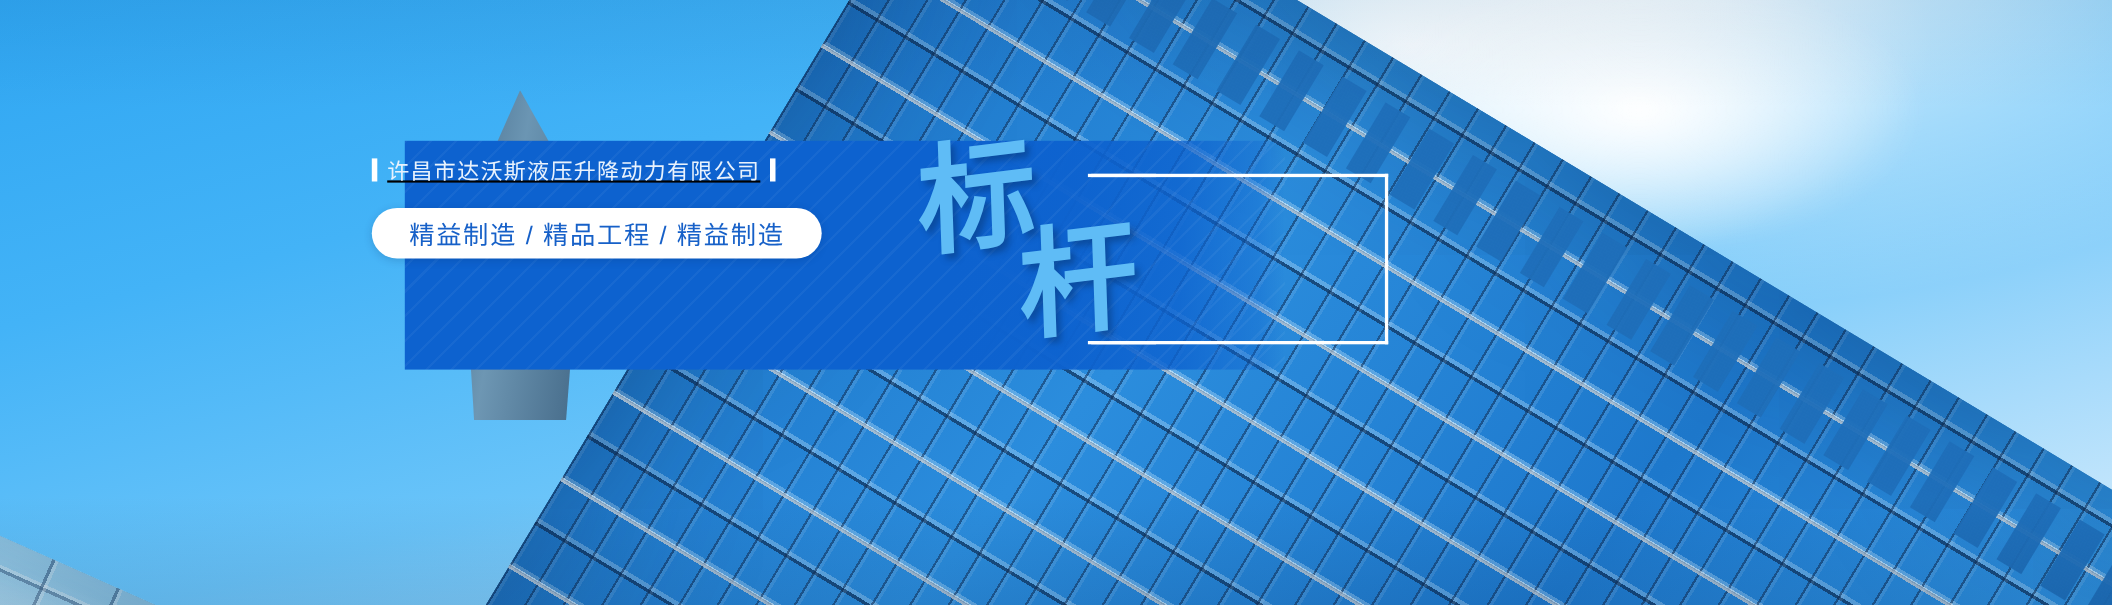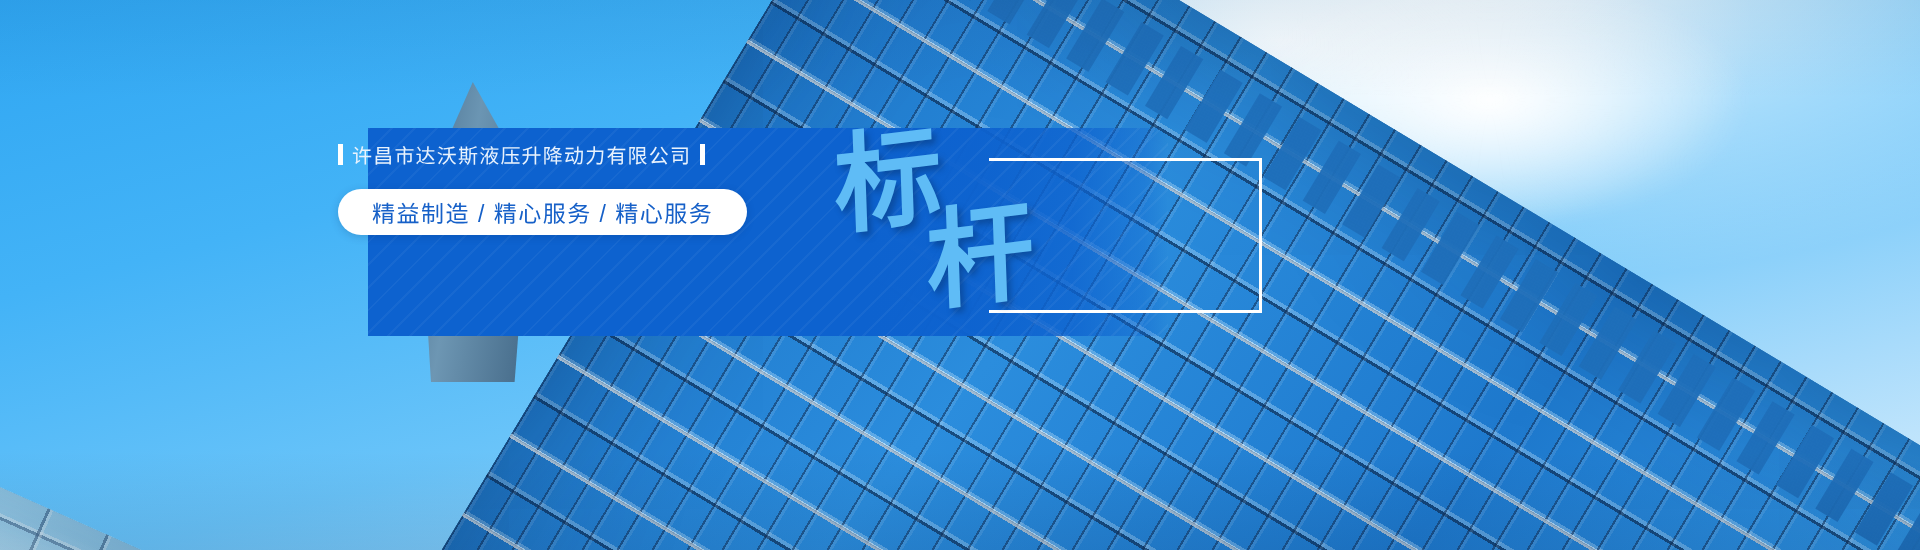--- a/index.html
+++ b/index.html
@@ -148,20 +148,21 @@
       rgba(0,0,0,0) 2px, rgba(0,0,0,0) 16px);
     pointer-events:none;
   }
 
   
   .copy{
     position:absolute;
     left:338px; top:140px;
     width:860px;
     z-index:6;
+    text-decoration:underline;
   }
   .eyebrow{
     display:flex; align-items:center;
     gap:9px;
     color:#e8f2fd;
     font-size:20px;
     letter-spacing:1.2px;
     font-weight:400;
     white-space:nowrap;
   }
@@ -275,21 +276,21 @@
 
   <div class="copy">
 
     <div class="eyebrow">
       <span class="bar"></span>
       <span>许昌市达沃斯液压升降动力有限公司</span>
       <span class="bar"></span>
     </div>
 
 
-    <div class="pill">精益制造 / 精心服务 / 精心服务</div>
+    <div class="pill">精益制造 / 精品工程 / 精益制造</div>
 
   </div>
 
   <div class="mark">
     <div class="bracket"></div>
     <div class="calli">
       <span class="c1">标</span>
       <span class="c2">杆</span>
     </div>
   </div>

